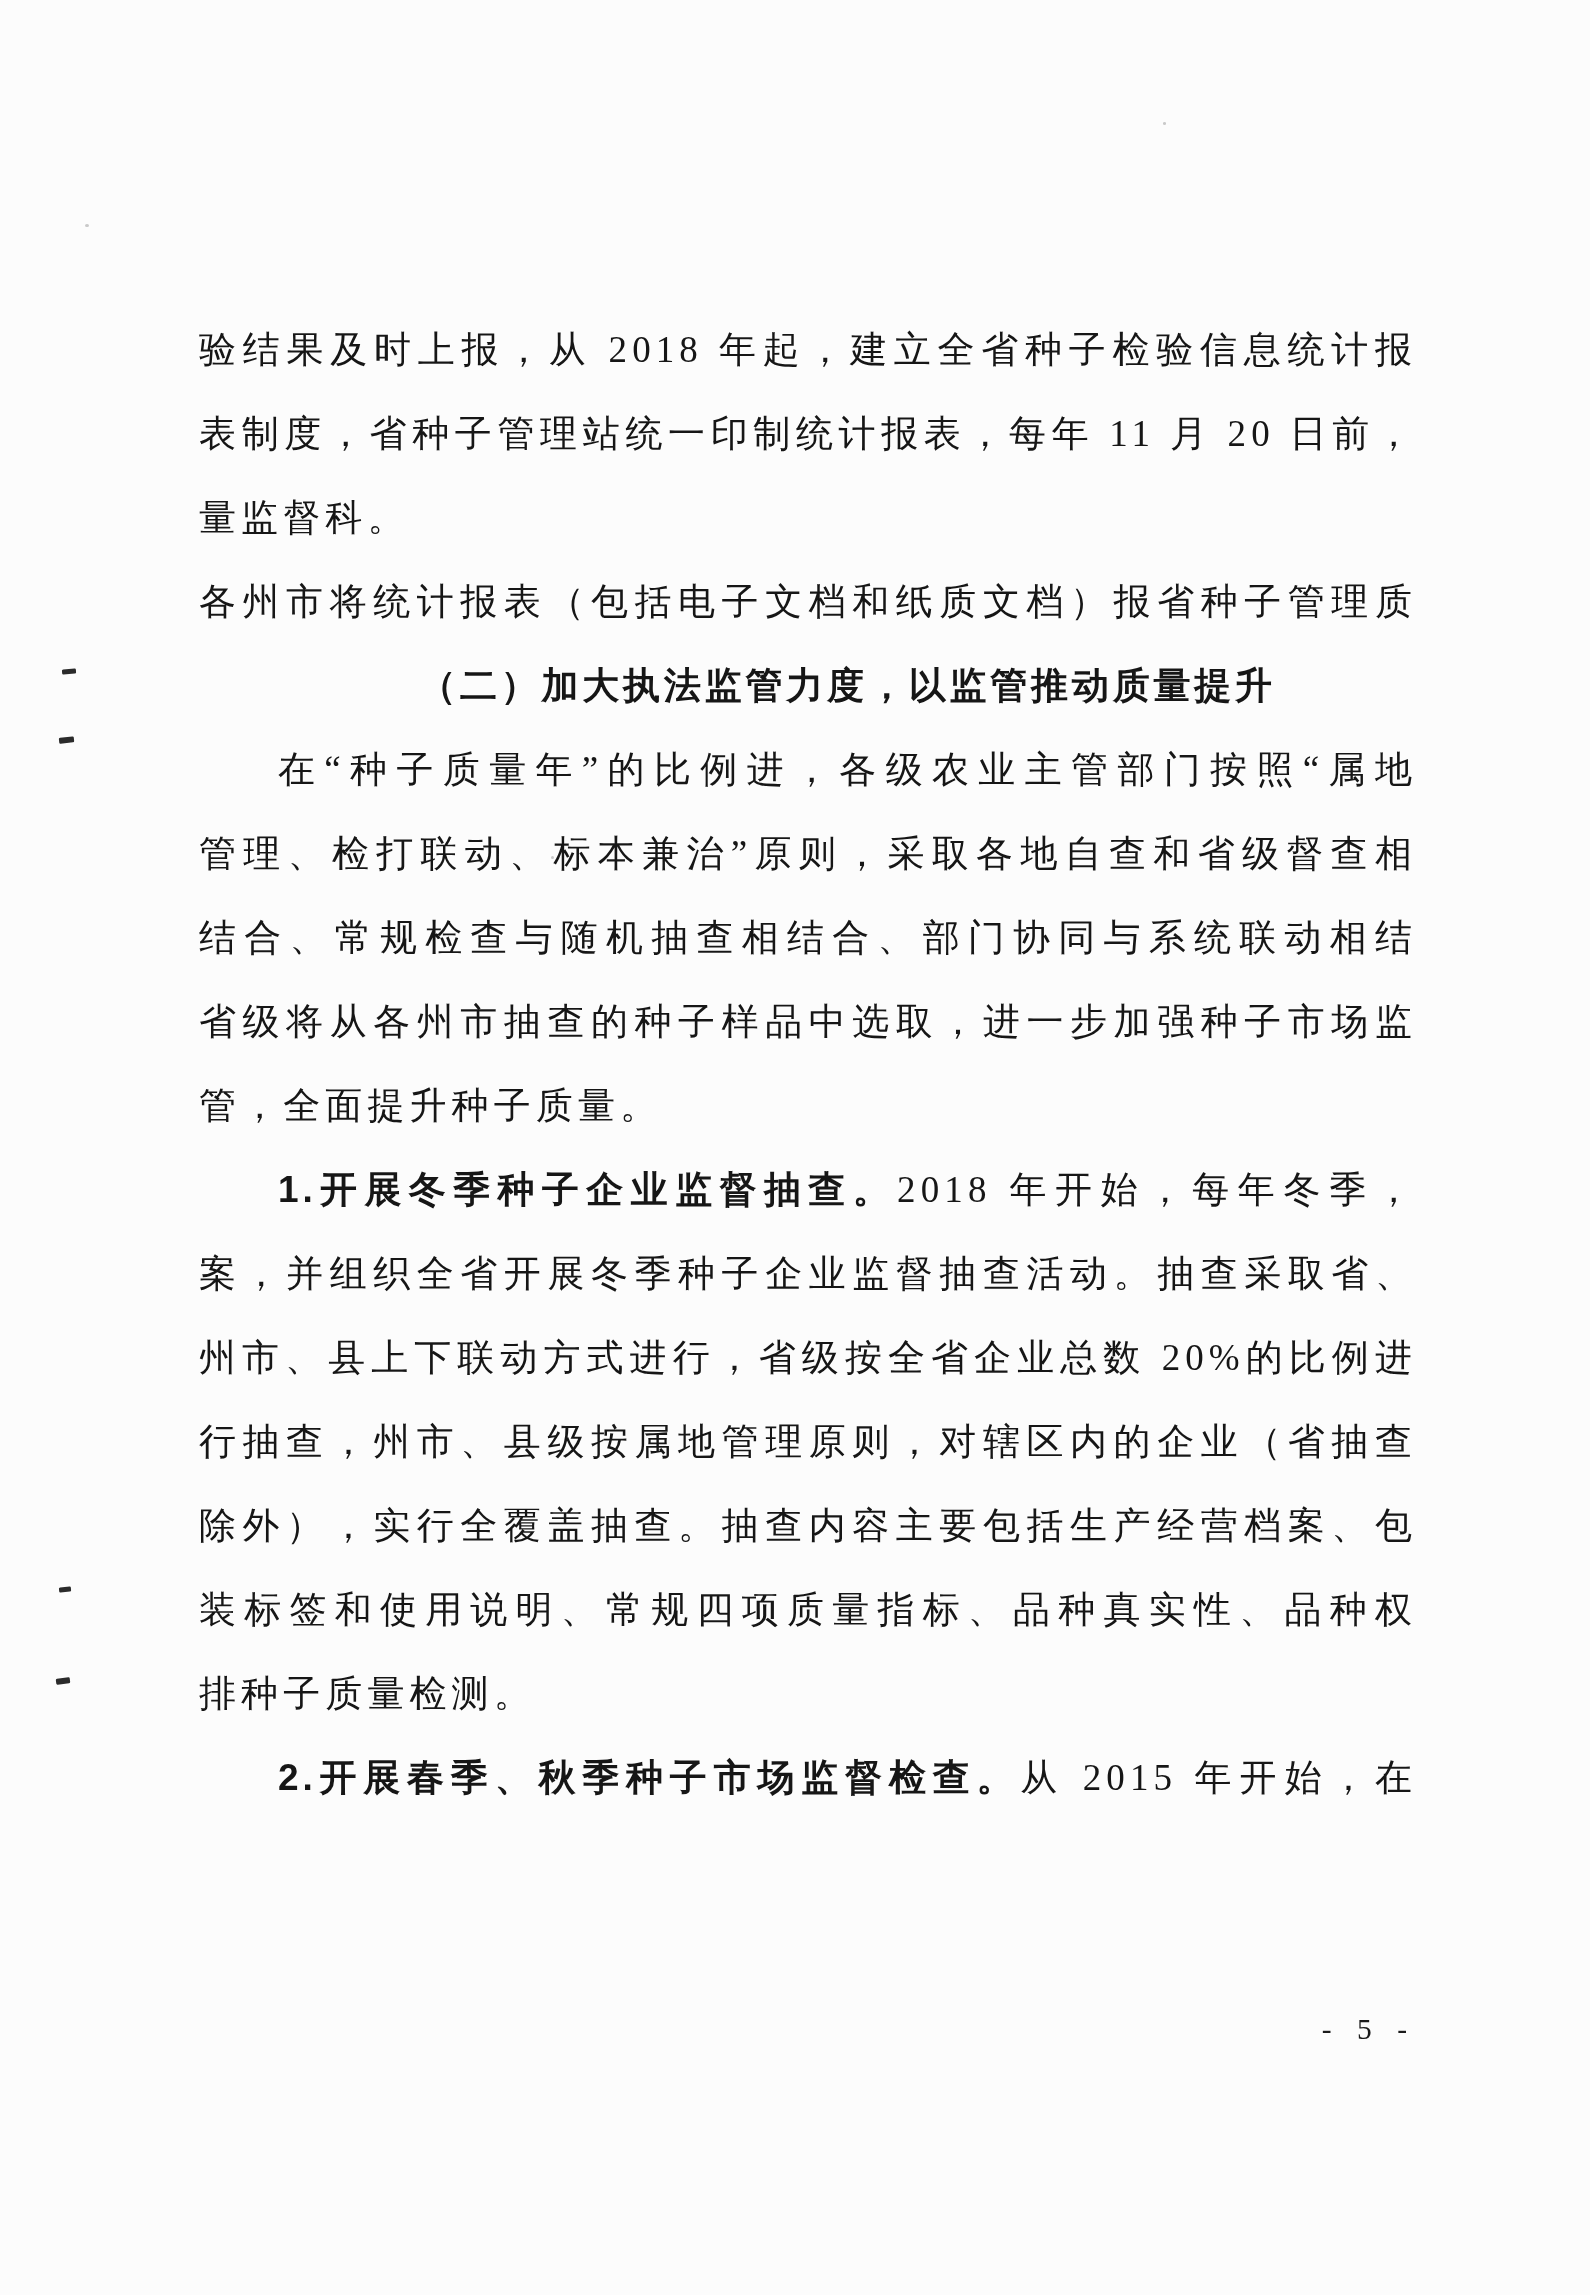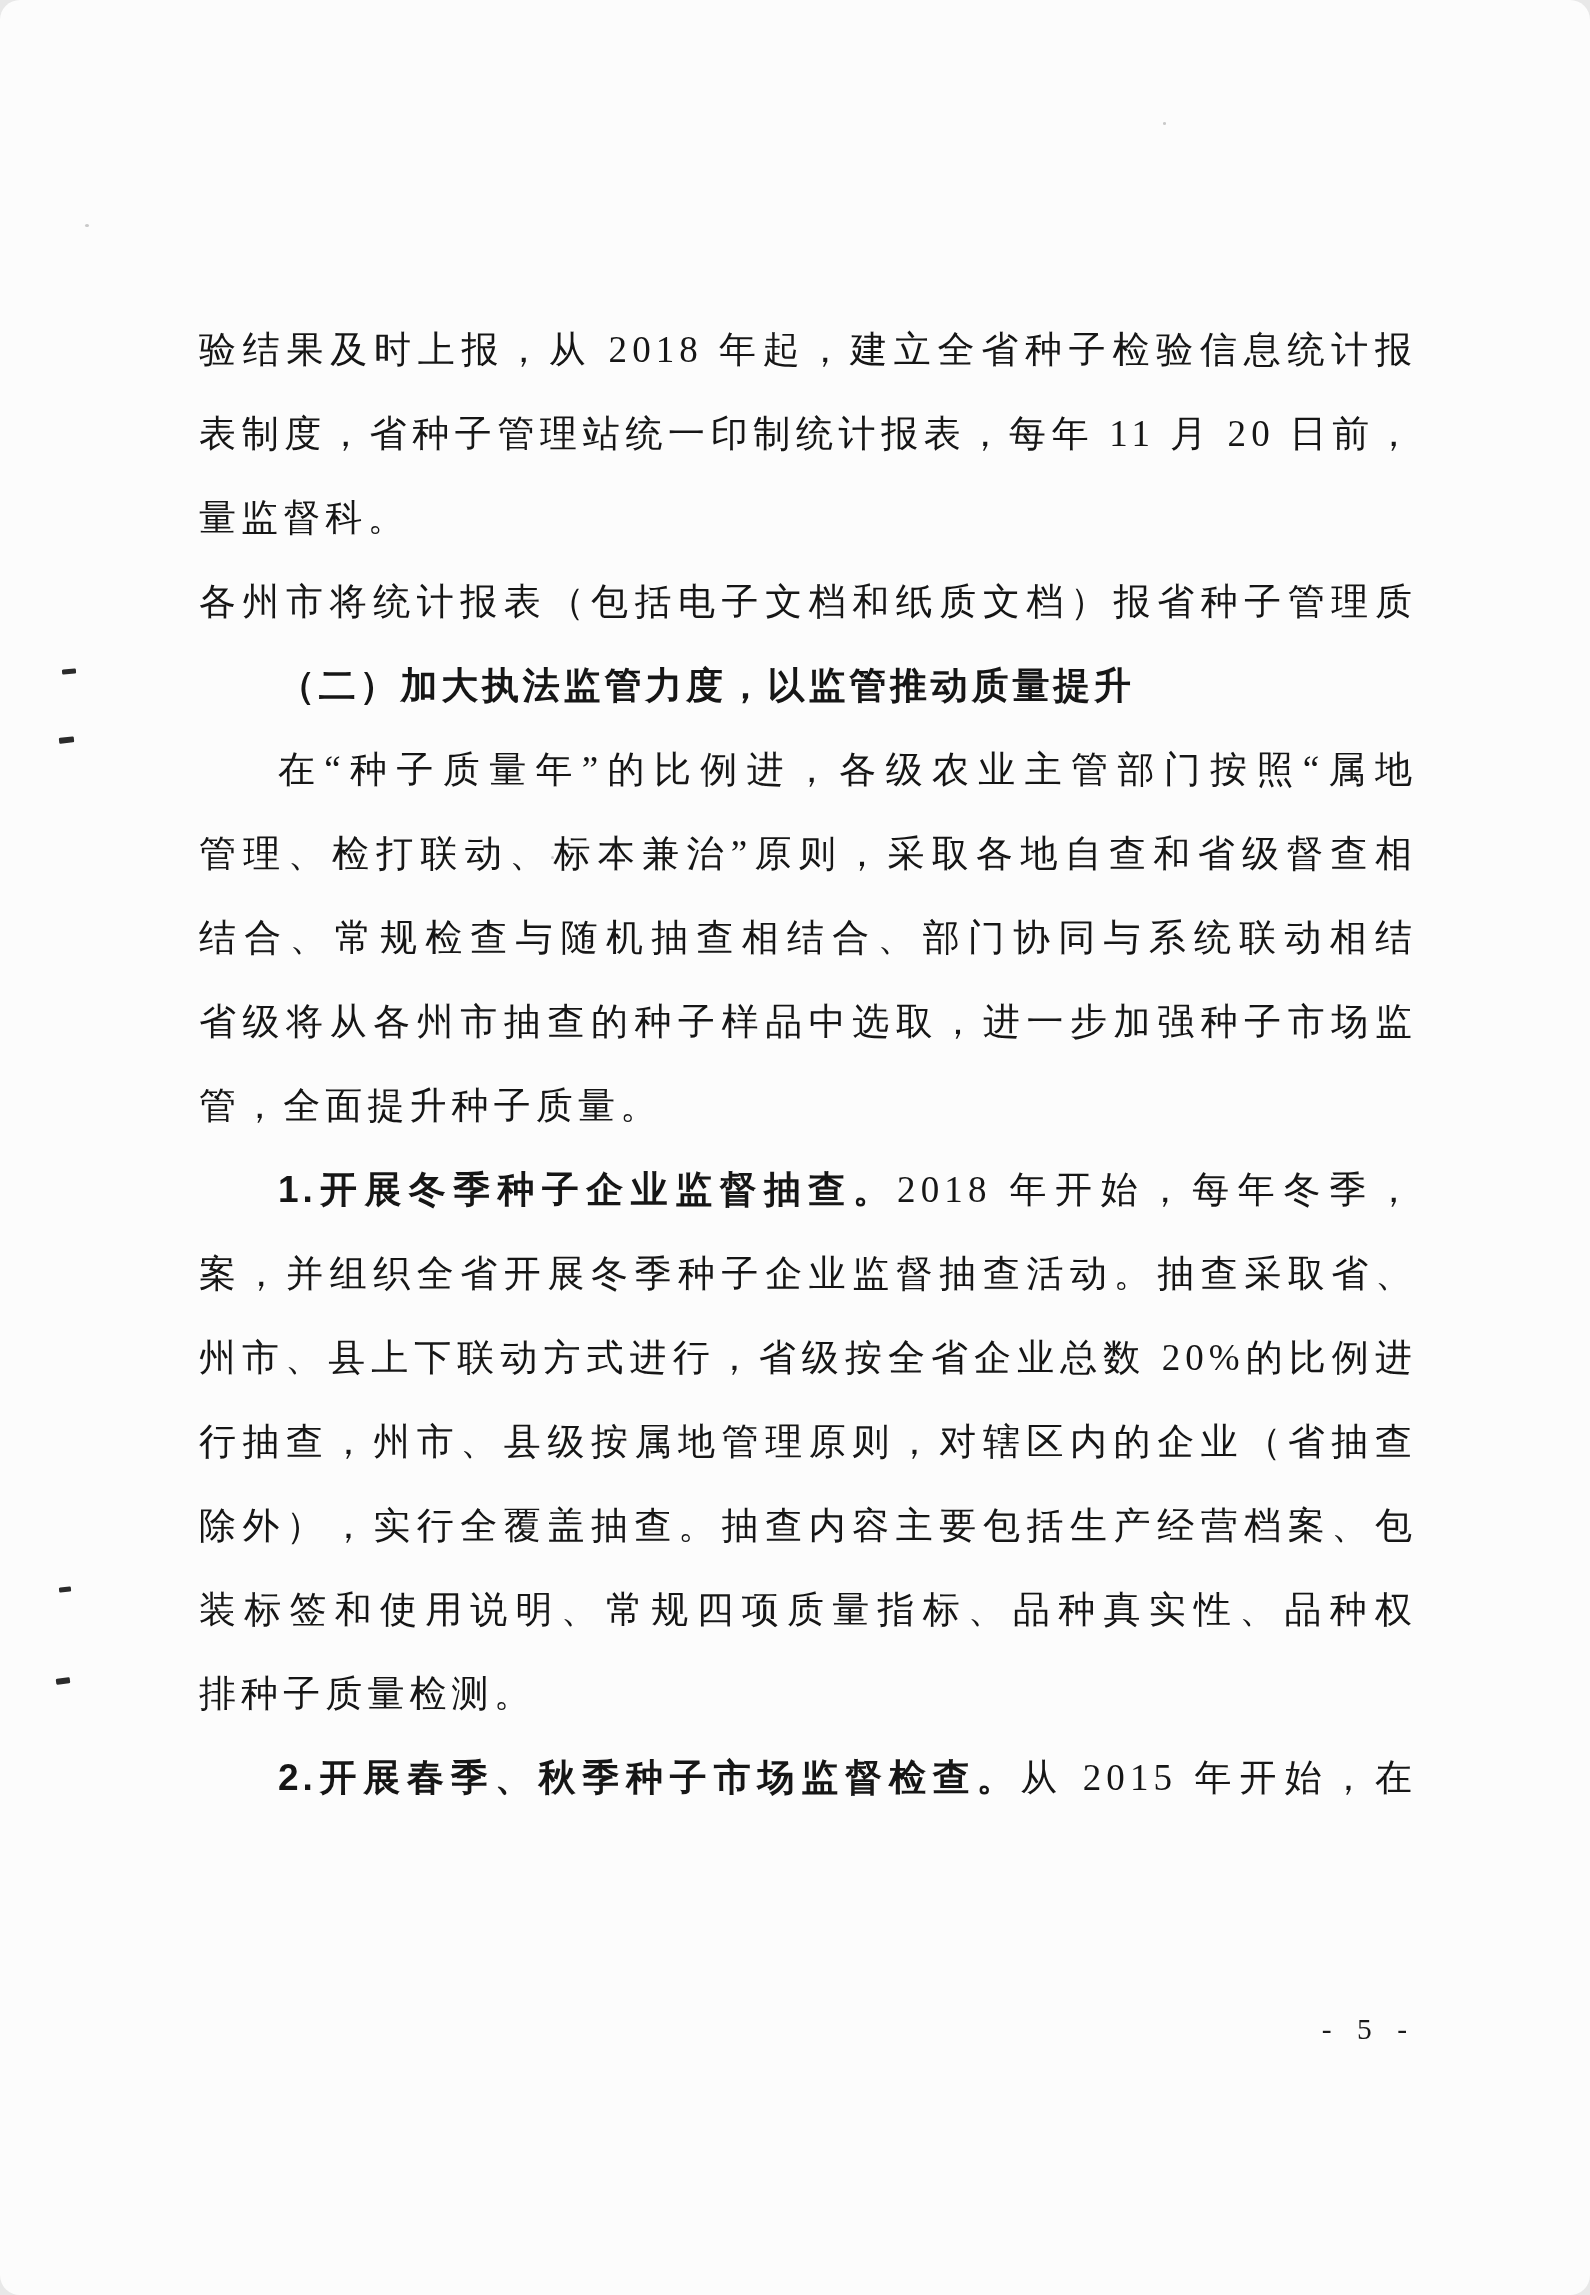--- a/index.html
+++ b/index.html
@@ -8,21 +8,20 @@
     background: #e8e8e8;
   }
   .page {
     position: relative;
     width: 1590px;
     height: 2295px;
     background: #fcfcfc;
     font-family: "Liberation Serif", "DejaVu Serif", serif;
     color: #161616;
     overflow: hidden;
-    border-radius: 20px;
   }
   .text-block {
     position: absolute;
     left: 199px;
     top: 308px;
     width: 1218px;
   }
   .line {
     height: 84px;
     line-height: 84px;
@@ -32,20 +31,21 @@
     overflow: hidden;
     text-align: left;
   }
   .line.justify {
     text-align: justify;
     text-align-last: justify;
     text-justify: inter-character;
   }
   .line.indent {
     padding-left: 79px;
+    text-align: center;
   }
   .seg {
     font-family: inherit;
   }
   .seg.bold {
     font-family: "Liberation Sans", "DejaVu Sans", sans-serif;
     font-weight: 700;
     letter-spacing: 3.8px;
   }
   .page-number {

